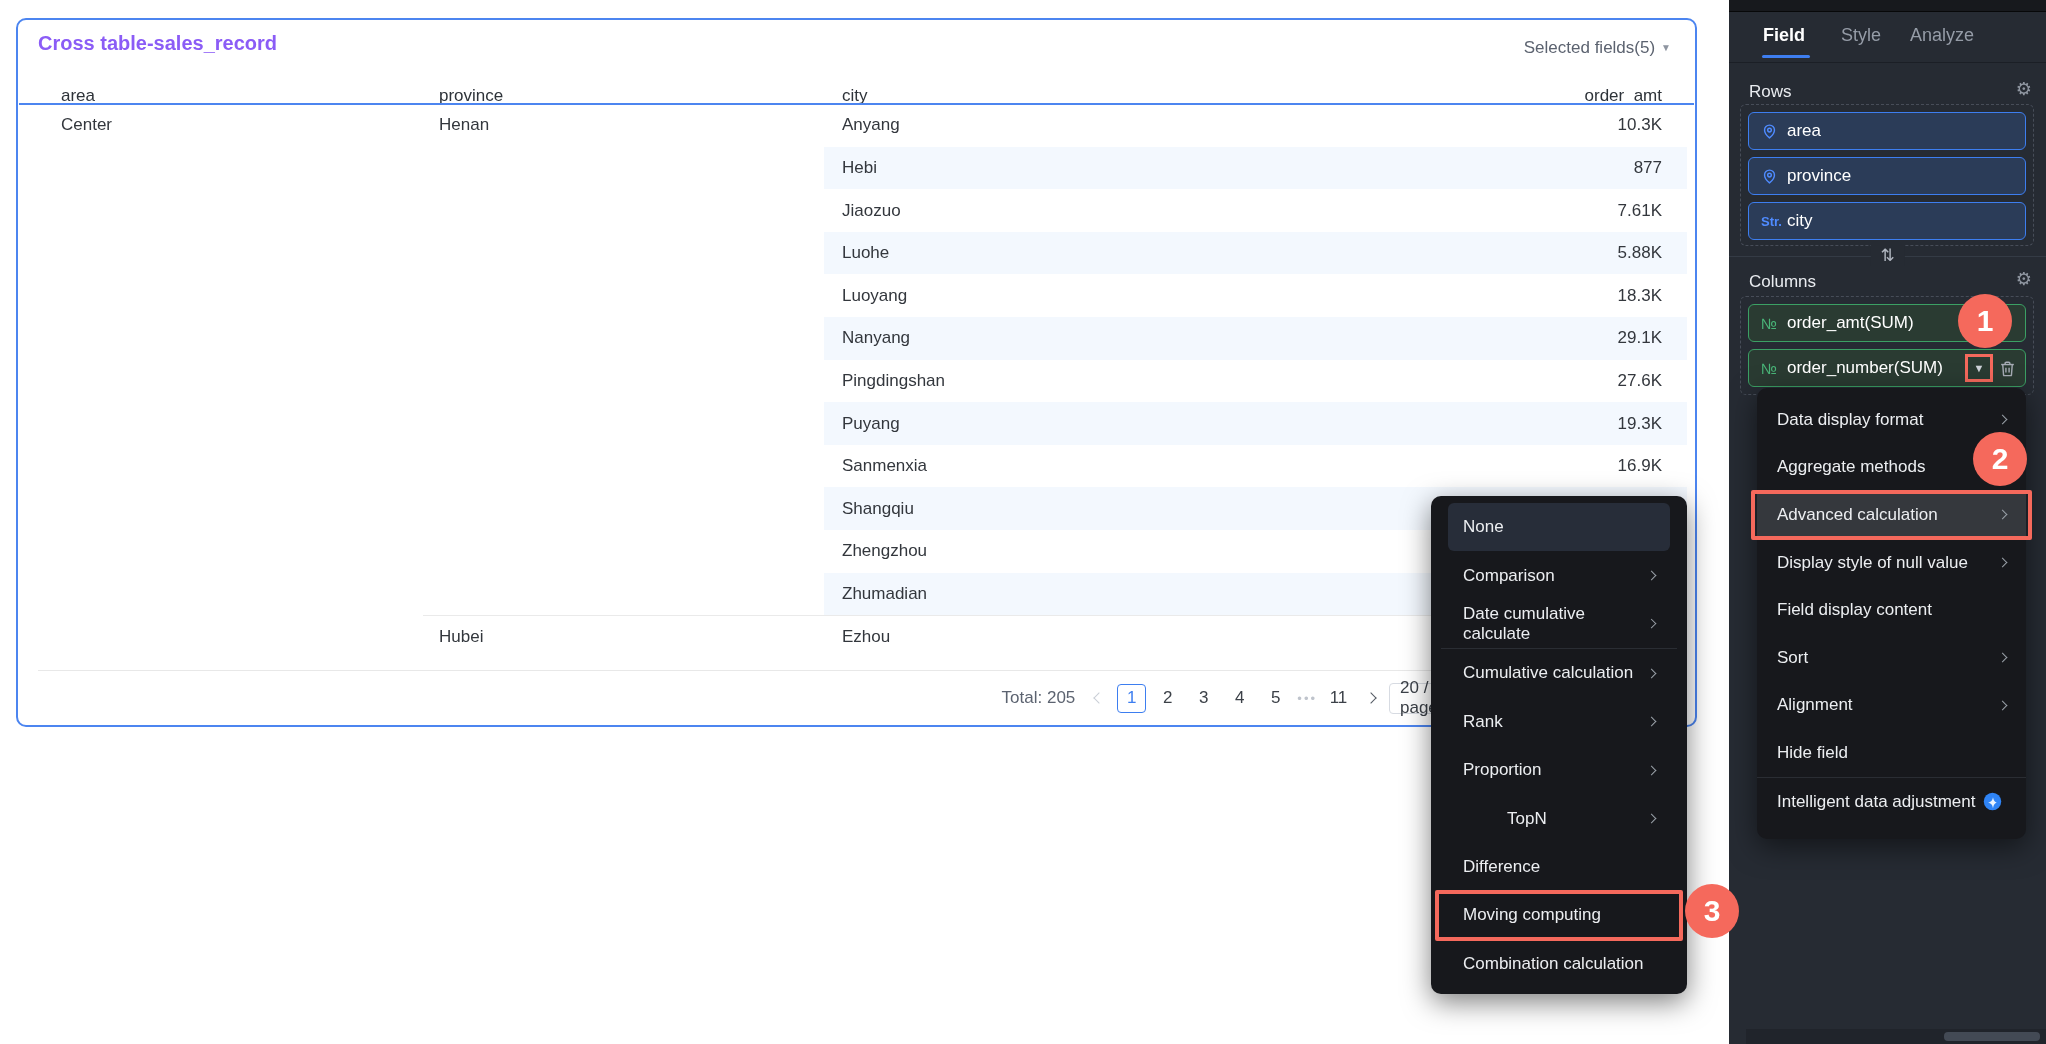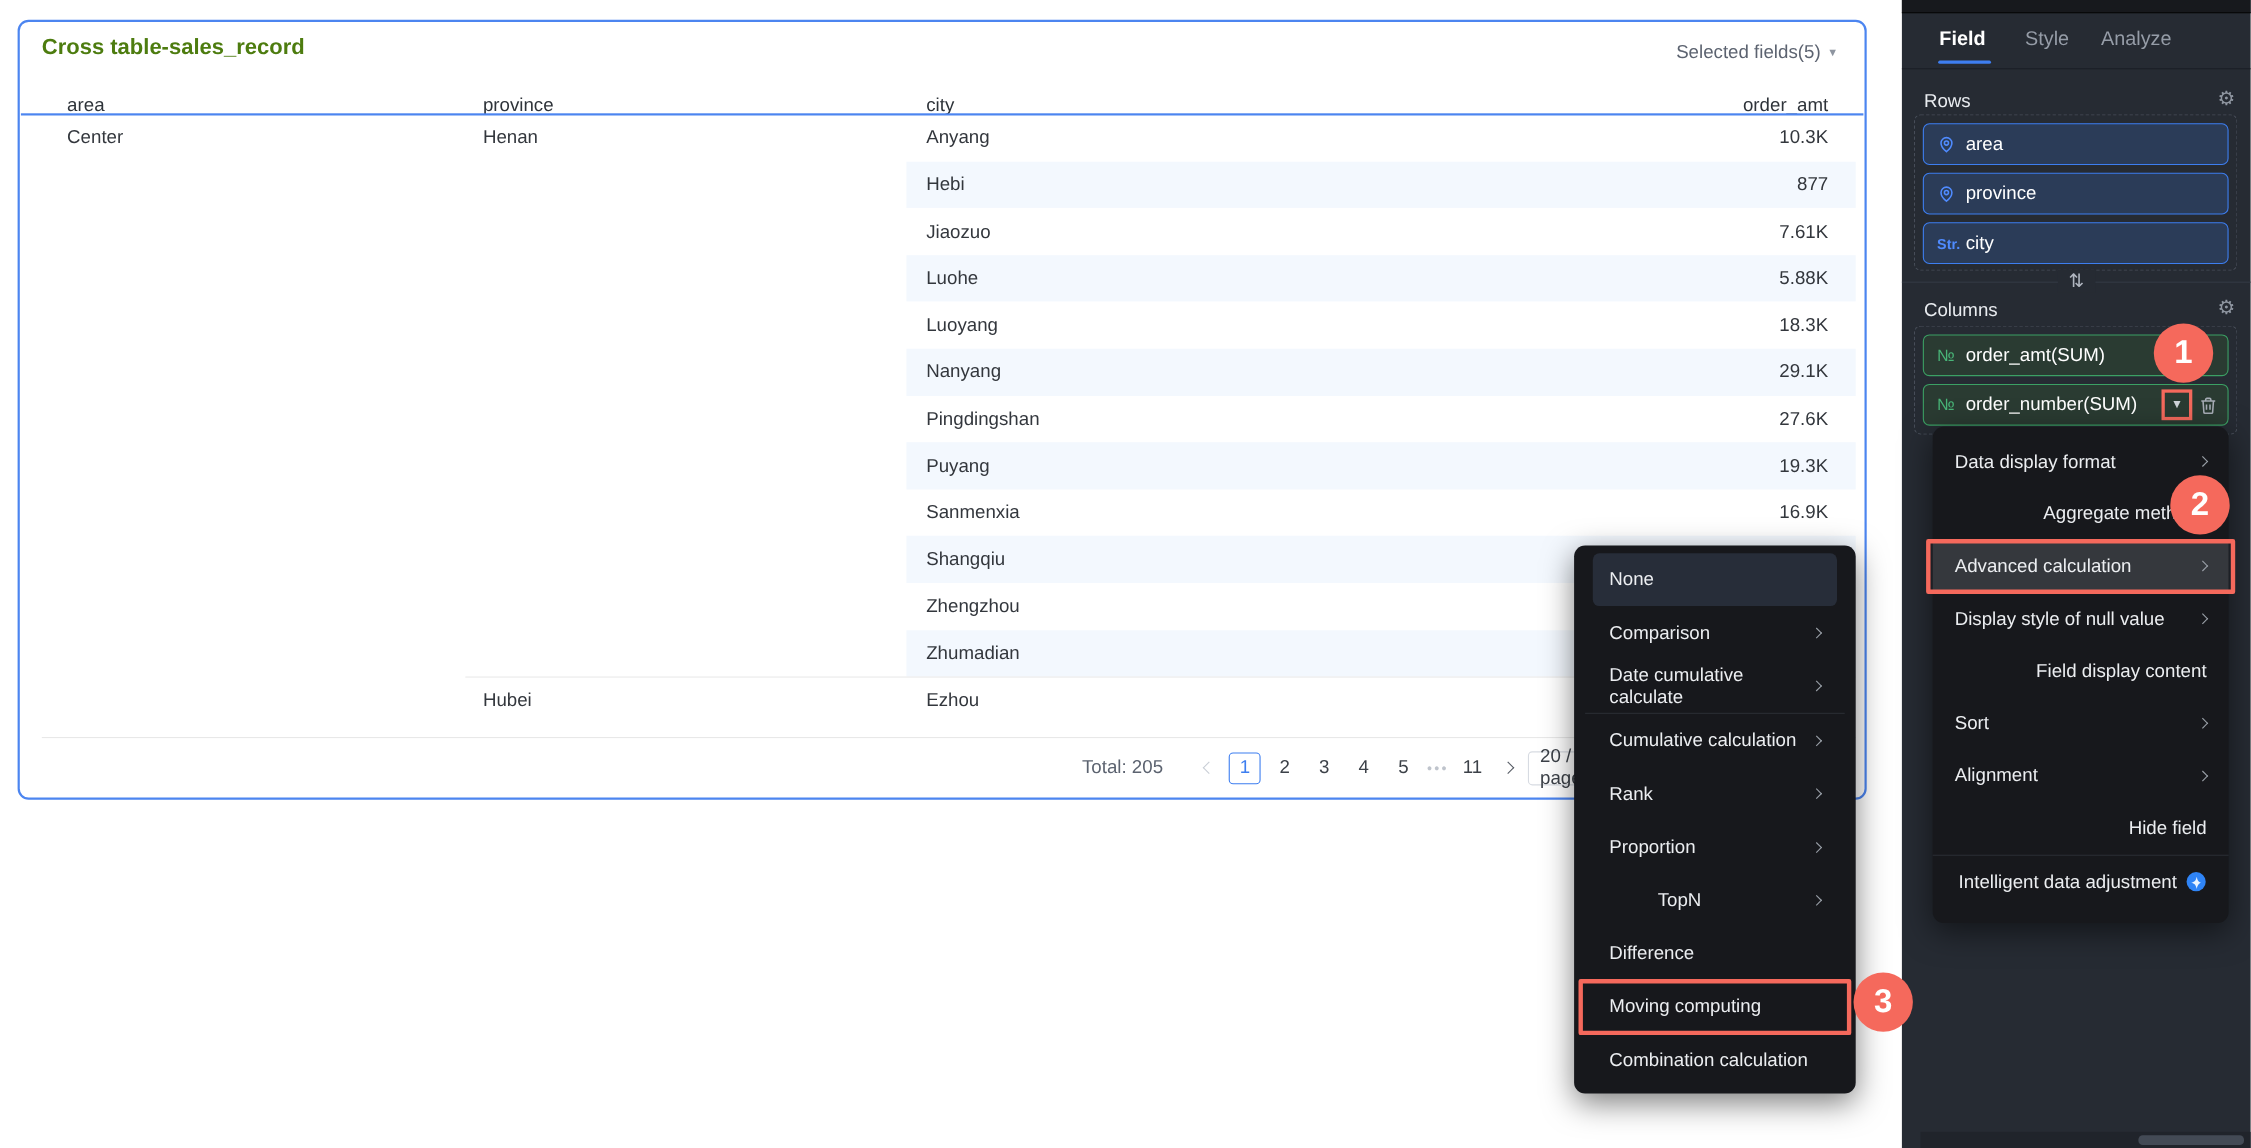--- a/index.html
+++ b/index.html
@@ -2,34 +2,34 @@
 <html><head>
 <meta charset="utf-8">
 <style>
   * { box-sizing: border-box; margin: 0; padding: 0; }
   html,body { width:2046px; height:1044px; overflow:hidden; background:#fff;
               font-family:"Liberation Sans", sans-serif; }
 
   
   .card { position:absolute; left:16px; top:18px; width:1681px; height:709px;
           background:#fff; border:2px solid #4c85f0; border-radius:10px; }
-  .card-title { position:absolute; left:20px; top:12px; font-size:20px; font-weight:bold; color:#4d7c0f; }
+  .card-title { position:absolute; left:20px; top:12px; font-size:20px; font-weight:bold; color:#8b5cf6; }
   .sel-fields { position:absolute; right:24px; top:18px; font-size:17px; color:#5c6370; cursor:pointer; }
   .sel-fields .dcaret { font-size:10px; color:#8e95a0; margin-left:6px; vertical-align:2px; }
   .th { position:absolute; top:66px; font-size:17px; color:#2e3339; }
   .head-line { position:absolute; left:1px; right:1px; top:83px; height:2px; background:#4c85f0; }
   .stripe { position:absolute; left:806px; right:8px; background:#f3f8fe; }
   .cell { position:absolute; font-size:17px; color:#33373d; }
   .cell.num { text-align:center; }
   .group-div { position:absolute; left:405px; right:8px; height:1px; background:#eaeaea; }
   .table-bottom { position:absolute; left:20px; right:8px; top:650px; height:1px; background:#e8e8e8; }
 
   
   .pager { position:absolute; right:209px; top:662px; height:32px; display:flex; align-items:center; gap:7px; }
-  .pager .total { font-size:17px; color:#5c6370; margin-right:24px; }
+  .pager .total { font-size:17px; color:#5c6370; margin-right:6px; }
   .pgbox { min-width:29px; height:29px; display:flex; align-items:center; justify-content:center;
            font-size:17px; color:#3c4148; border-radius:4px; cursor:pointer; }
   .pgbox.active { border:1px solid #3d7ef0; color:#3d7ef0; }
   .pgdots { color:#bfc4cc; font-size:13px; letter-spacing:2px; }
   .pgarrow { width:22px; height:29px; display:flex; align-items:center; justify-content:center; cursor:pointer; }
   .chev { display:inline-block; width:8px; height:8px;
           border-top:1.6px solid currentColor; border-right:1.6px solid currentColor; }
   .chev.r { transform:rotate(45deg); } .chev.l { transform:rotate(-135deg); } .chev.d { transform:rotate(135deg); }
   .size-sel { width:97px; height:31px; border:1px solid #d7dbe2; border-radius:4px; background:#fff;
               display:flex; align-items:center; padding:0 8px 0 10px; font-size:17px; color:#3c4148; cursor:pointer; }
@@ -62,21 +62,21 @@
              padding:0 10px; color:#b0b6c0; font-size:17px; cursor:pointer; }
 
   
   .menu { position:absolute; background:#17181c; border-radius:10px; z-index:40;
           box-shadow:0 8px 28px rgba(0,0,0,.5); }
   .menu-item { position:relative; display:flex; align-items:center; padding:0 20px;
                font-size:17px; color:#eceef1; cursor:pointer; }
   .menu-item .chev { width:7px; height:7px; color:#9aa0a8; margin-left:auto; }
   .menu-sep { height:1px; background:#2a2d33; }
   .fm { left:1757px; top:388px; width:269px; padding:8px 0 14px; }
-  .fm .menu-item { height:47.6px;justify-content:flex-end; }
+  .fm .menu-item { height:47.6px; }
   .fm .menu-item.hl { background:#35383d; }
   .am { left:1431px; top:496px; width:256px; padding:7px 10px 6px; }
   .am .menu-item { height:48.4px; padding:0 22px; }
   .am .menu-item.sel { background:#272d39; border-radius:6px; margin:0 7px; padding:0 15px; }
   .anno { position:absolute; left:-6px; right:-6px; top:-1px; bottom:-1px;
           border:4px solid #f5695c; border-radius:2px; pointer-events:none; z-index:45; }
   .ai-ic { margin-left:8px; display:flex; }
 
   
   .badge { position:absolute; width:54px; height:54px; border-radius:50%; background:#f5695c;

